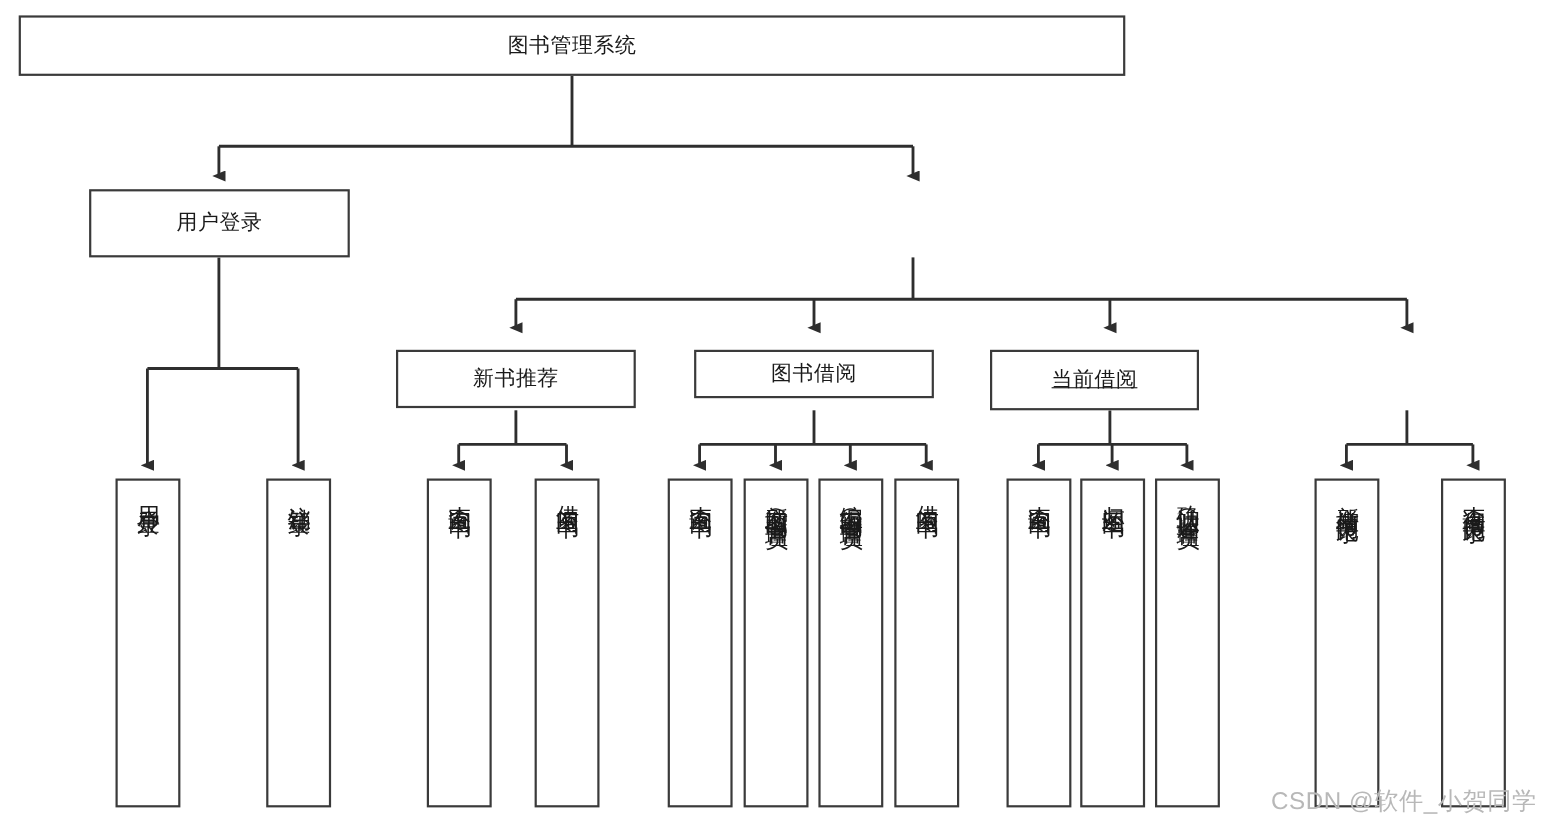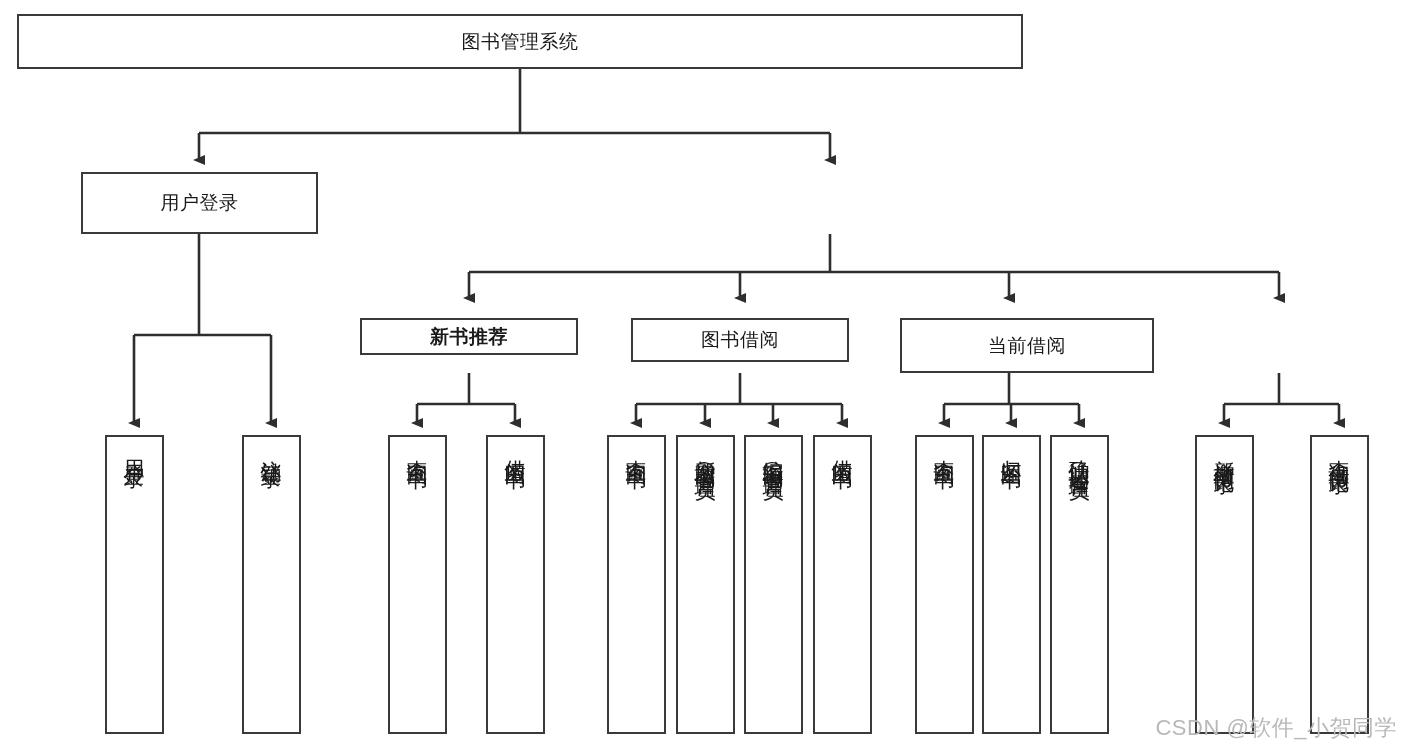--- a/index.html
+++ b/index.html
@@ -131,29 +131,29 @@
 
   <div class="node horiz" style="left:17px; top:14px; width:1006px; height:55px;">
     <span class="label">图书管理系统</span>
   </div>
 
   <div class="node horiz" style="left:81px; top:172px; width:237px; height:62px;">
     <span class="label">用户登录</span>
   </div>
 
 
-  <div class="node horiz" style="left:360px; top:318px; width:218px; height:37px;font-weight:bold;">
+  <div class="node horiz" style="left:360px; top:318px; width:218px; height:53px;">
     <span class="label">新书推荐</span>
   </div>
 
   <div class="node horiz" style="left:631px; top:318px; width:218px; height:44px;">
     <span class="label">图书借阅</span>
   </div>
 
-  <div class="node horiz" style="left:900px; top:318px; width:254px; height:55px;">
+  <div class="node horiz" style="left:900px; top:318px; width:190px; height:55px;text-decoration:underline;">
     <span class="label">当前借阅</span>
   </div>
 
 
   <div class="node vert" style="left:105px; top:435px; width:59px; height:299px;">
     <span class="label">用户登录</span>
   </div>
 
   <div class="node vert" style="left:242px; top:435px; width:59px; height:299px;">
     <span class="label">注销登录</span>

